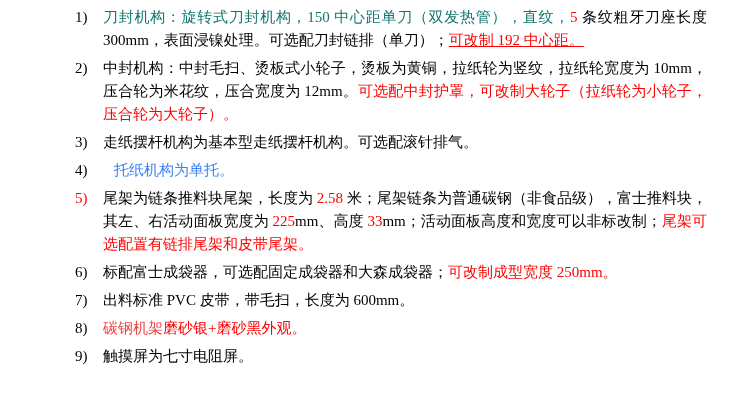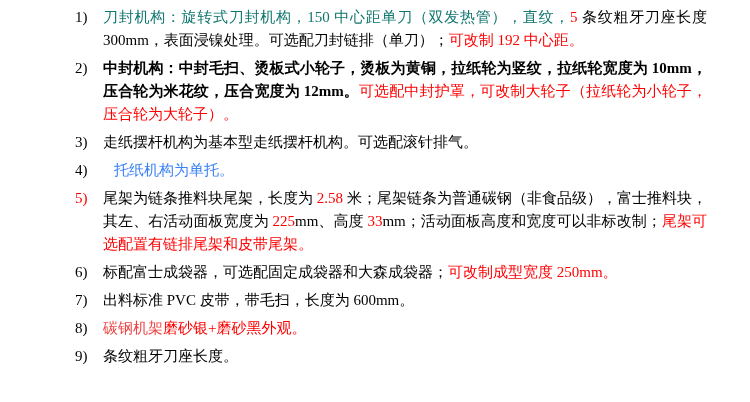--- a/index.html
+++ b/index.html
@@ -46,25 +46,25 @@
   }
   .run { }
 </style>
 </head>
 <body>
 
 <div class="page">
   <ol class="spec-list">
       <li class="spec-item">
         <span class="num" style="color: rgb(0, 0, 0);">1)</span>
-        <span class="text"><span class="run" style="color: #0f766e;">刀封机构：旋转式刀封机构，150 中心距单刀（双发热管），直纹，</span><span class="run" style="color: rgb(255, 0, 0);">5 </span><span class="run" style="color: rgb(0, 0, 0);">条纹粗牙刀座长度 300mm，表面浸镍处理。可选配刀封链排（单刀）；</span><span class="run" style="color: rgb(255, 0, 0);">可改制 192 中心距。</span></span>
+        <span class="text"><span class="run" style="color: #0f766e;">刀封机构：旋转式刀封机构，150 中心距单刀（双发热管），直纹，</span><span class="run" style="color: rgb(255, 0, 0);">5 </span><span class="run" style="color: rgb(0, 0, 0);">条纹粗牙刀座长度 300mm，表面浸镍处理。可选配刀封链排（单刀）；</span><span class="run" style="color: rgb(255, 0, 0); text-decoration: underline;">可改制 192 中心距。</span></span>
       </li>
       <li class="spec-item">
         <span class="num" style="color: rgb(0, 0, 0);">2)</span>
-        <span class="text"><span class="run" style="color: rgb(0, 0, 0); font-weight: bold;">中封机构：中封毛扫、烫板式小轮子，烫板为黄铜，拉纸轮为竖纹，拉纸轮宽度为 10mm，压合轮为米花纹，压合宽度为 12mm。</span><span class="run" style="color: rgb(255, 0, 0);">可选配中封护罩，可改制大轮子（拉纸轮为小轮子，压合轮为大轮子）。</span></span>
+        <span class="text"><span class="run" style="color: rgb(0, 0, 0);">中封机构：中封毛扫、烫板式小轮子，烫板为黄铜，拉纸轮为竖纹，拉纸轮宽度为 10mm，压合轮为米花纹，压合宽度为 12mm。</span><span class="run" style="color: rgb(255, 0, 0);">可选配中封护罩，可改制大轮子（拉纸轮为小轮子，压合轮为大轮子）。</span></span>
       </li>
       <li class="spec-item">
         <span class="num" style="color: rgb(0, 0, 0);">3)</span>
         <span class="text"><span class="run" style="color: rgb(0, 0, 0);">走纸摆杆机构为基本型走纸摆杆机构。可选配滚针排气。</span></span>
       </li>
       <li class="spec-item">
         <span class="num" style="color: rgb(0, 0, 0);">4)</span>
         <span class="text"><span class="run" style="color: #3b82f6; margin-left: 11px;">托纸机构为单托。</span></span>
       </li>
       <li class="spec-item">
@@ -78,16 +78,16 @@
       <li class="spec-item">
         <span class="num" style="color: rgb(0, 0, 0);">7)</span>
         <span class="text"><span class="run" style="color: rgb(0, 0, 0);">出料标准 PVC 皮带，带毛扫，长度为 600mm。</span></span>
       </li>
       <li class="spec-item">
         <span class="num" style="color: rgb(0, 0, 0);">8)</span>
         <span class="text"><span class="run" style="color: #ef4444;">碳钢机架</span><span class="run" style="color: rgb(255, 0, 0);">磨砂银+磨砂黑外观。</span></span>
       </li>
       <li class="spec-item">
         <span class="num" style="color: rgb(0, 0, 0);">9)</span>
-        <span class="text"><span class="run" style="color: rgb(0, 0, 0);">条纹粗牙刀座长度。</span></span>
+        <span class="text"><span class="run" style="color: rgb(0, 0, 0);">触摸屏为七寸电阻屏。</span></span>
       </li>
     </ol>
 </div>
 
 </body></html>

